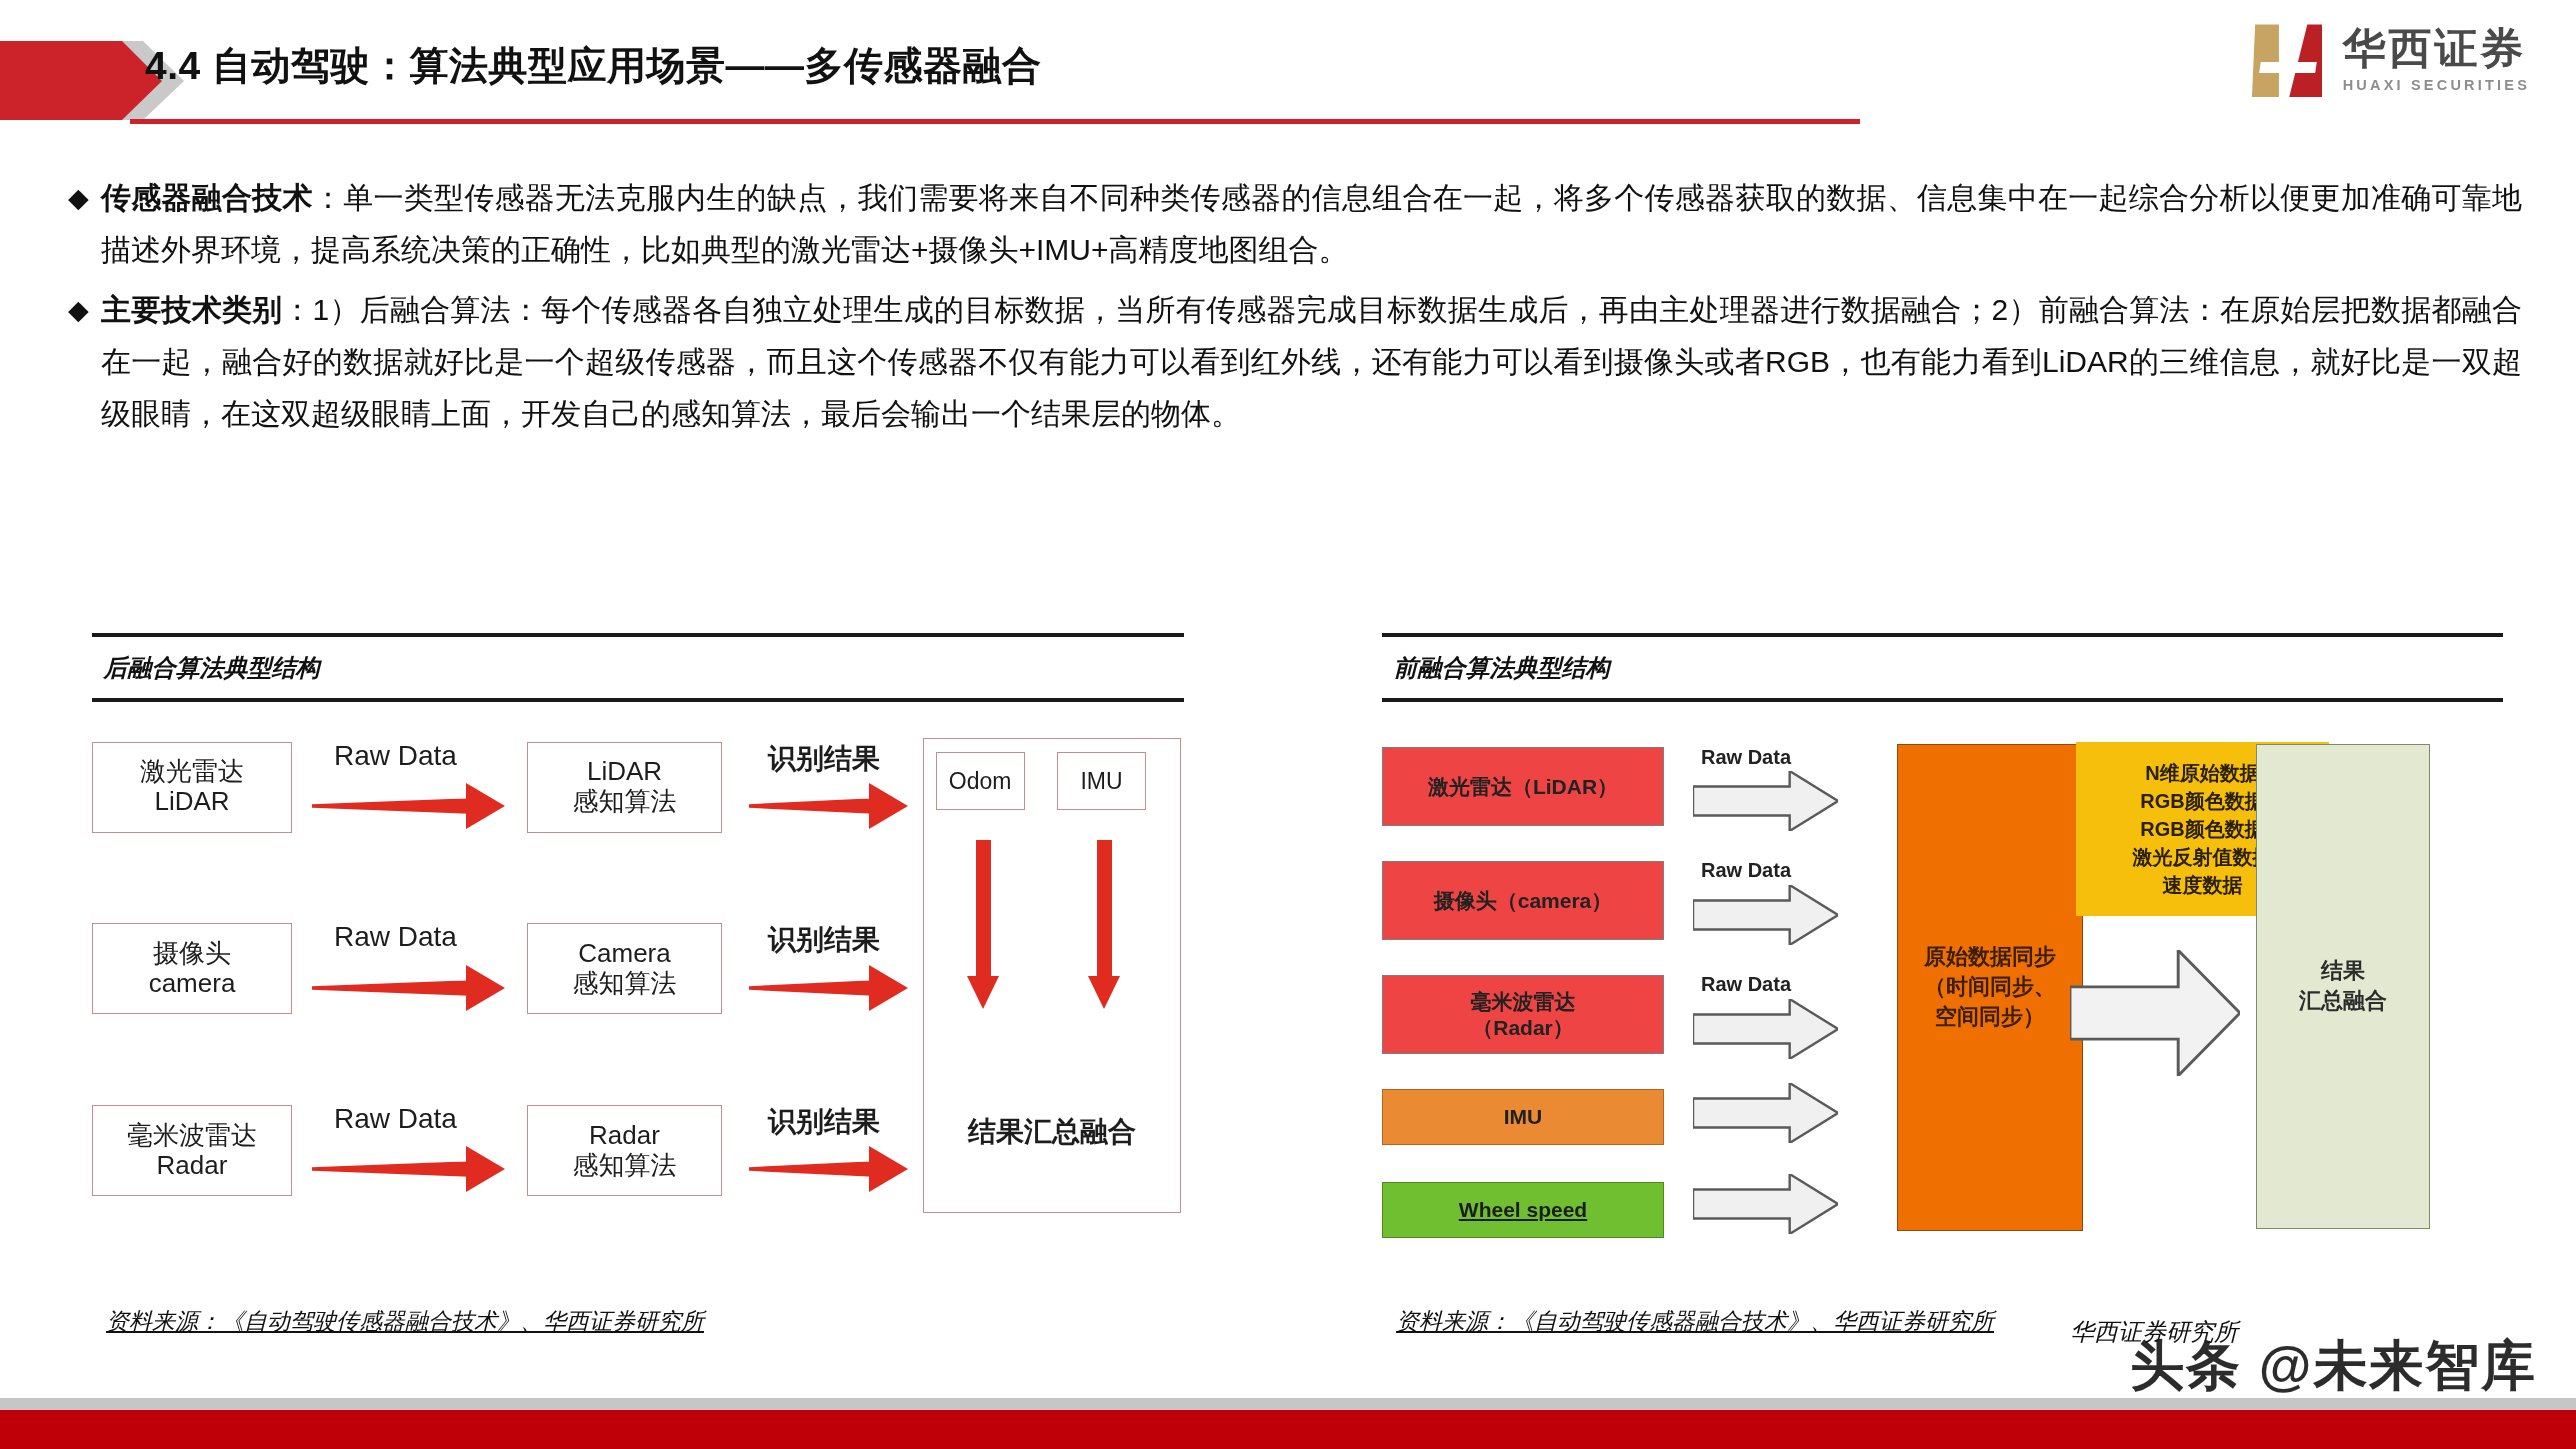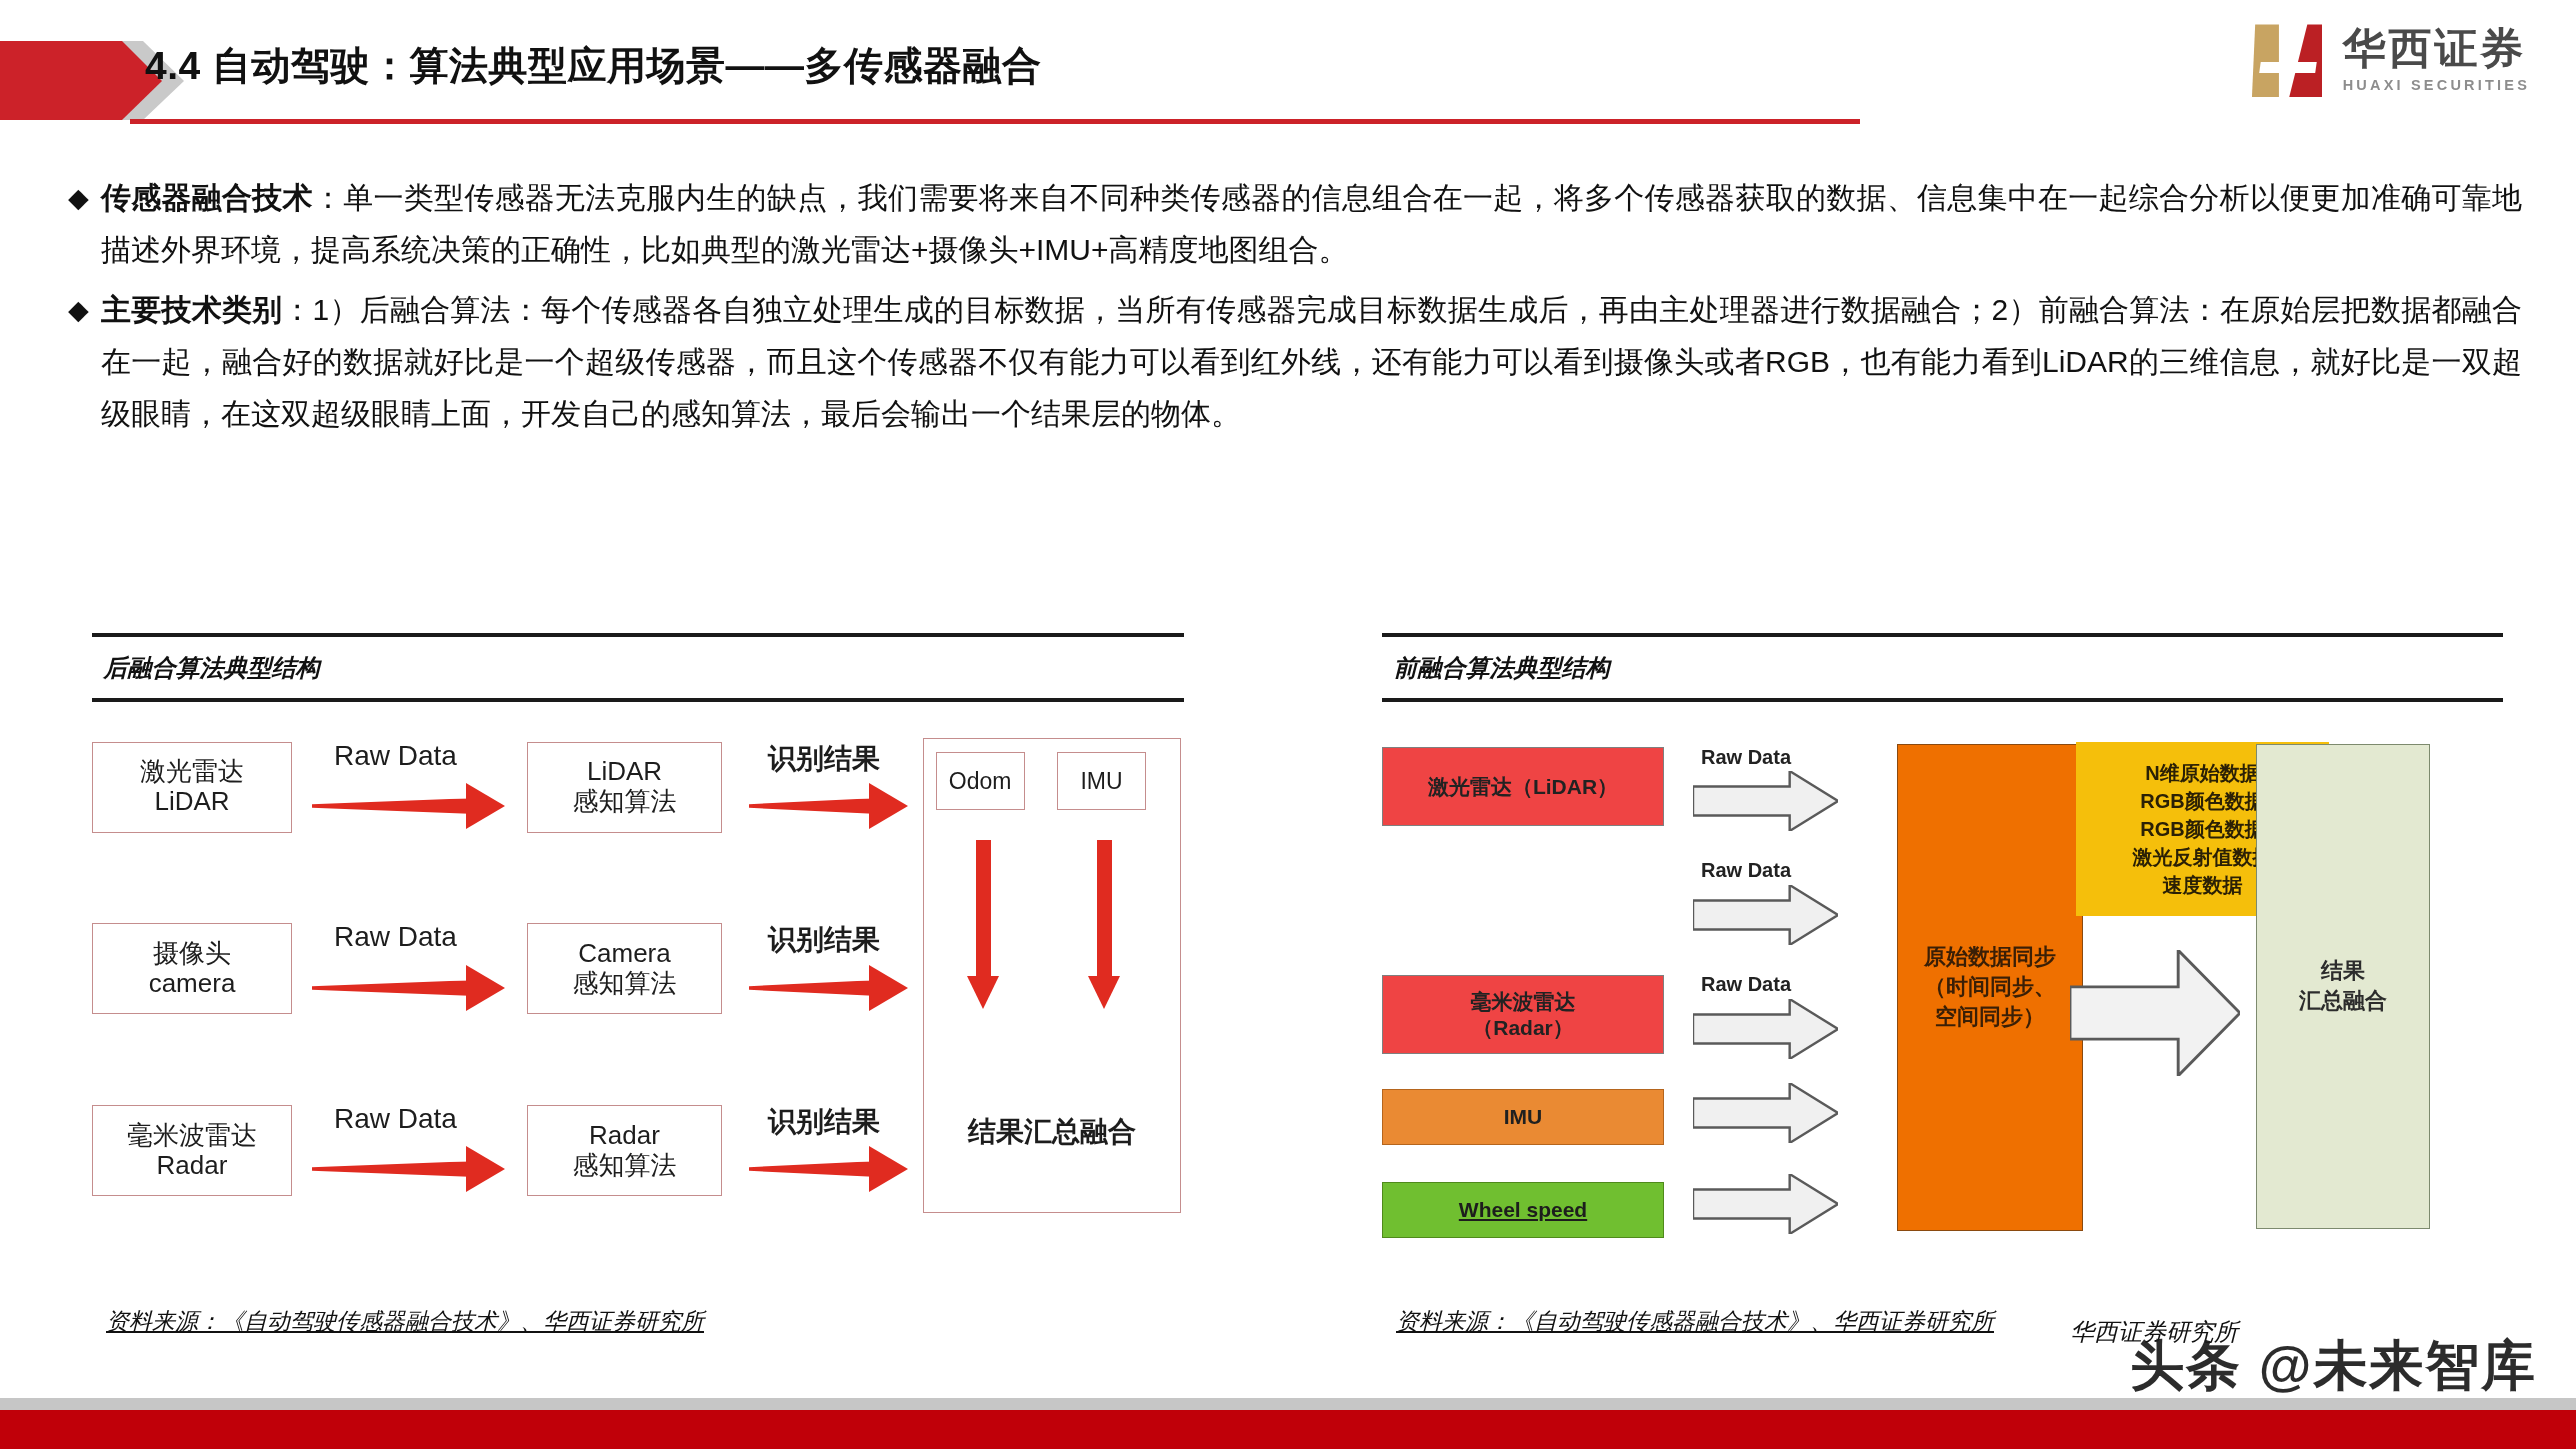--- a/index.html
+++ b/index.html
@@ -273,20 +273,21 @@
 
 <div class="panel" style="left:1382px; top:633px; width:1121px;">
   <div class="panel-rule-top"></div>
   <div class="panel-cap">前融合算法典型结构</div>
   <div class="panel-rule-bot"></div>
 </div>
 
 <div class="dg-right">
 
   <div class="gbox" style="left:0px; top:17.4px;  width:280px; height:77px;">激光雷达（LiDAR）</div>
+  <div class="gbox" style="left:0px; top:131px; width:280px; height:77px;">摄像头（camera）</div>
   <div class="gbox" style="left:0px; top:245px; width:280px; height:77px; white-space:pre-line;">毫米波雷达
 （Radar）</div>
   <div class="gbox obox" style="left:0px; top:359px; width:280px; height:54px;">IMU</div>
   <div class="gbox grbox" style="left:0px; top:452px; width:280px; height:54px;text-decoration:underline;">Wheel speed</div>
 
   <div class="rawlbl" style="left:319px; top:15.5px;">Raw Data</div>
   <div class="rawlbl" style="left:319px; top:129px;">Raw Data</div>
   <div class="rawlbl" style="left:319px; top:243px;">Raw Data</div>
 
   <div class="warrow" style="left:311px; top:41px;">

